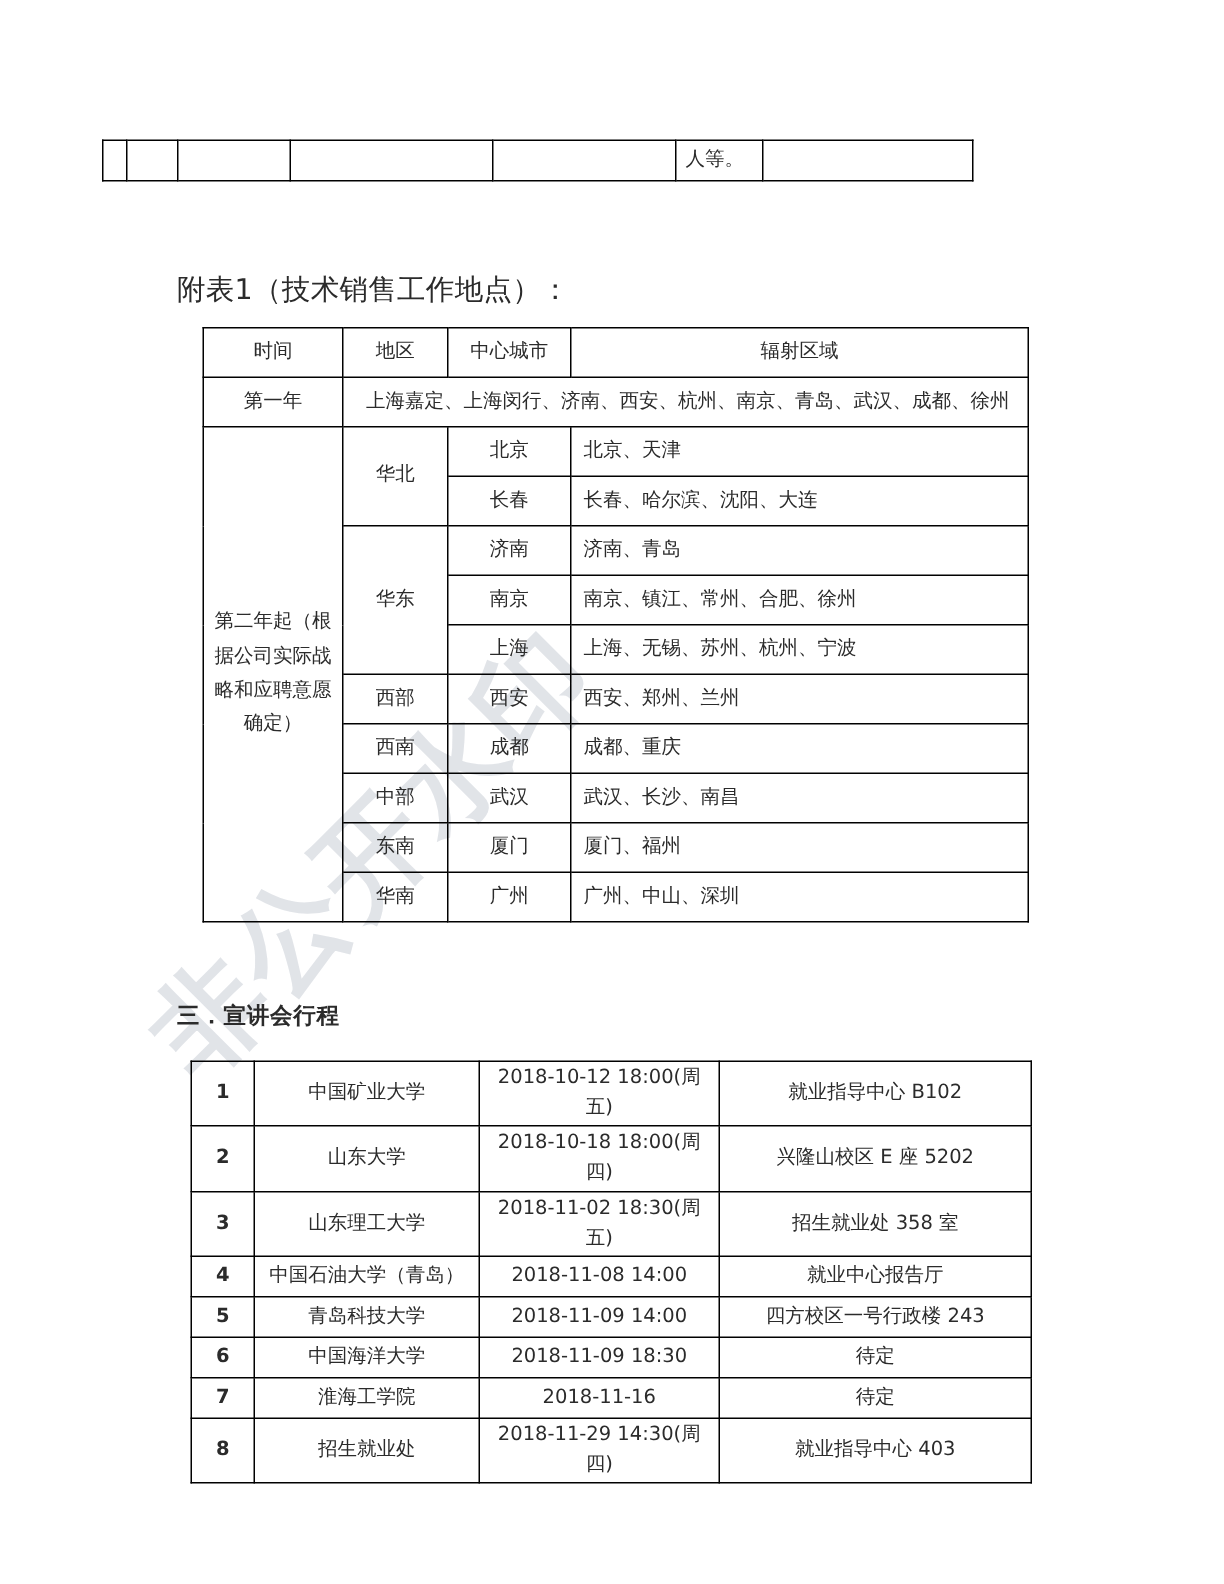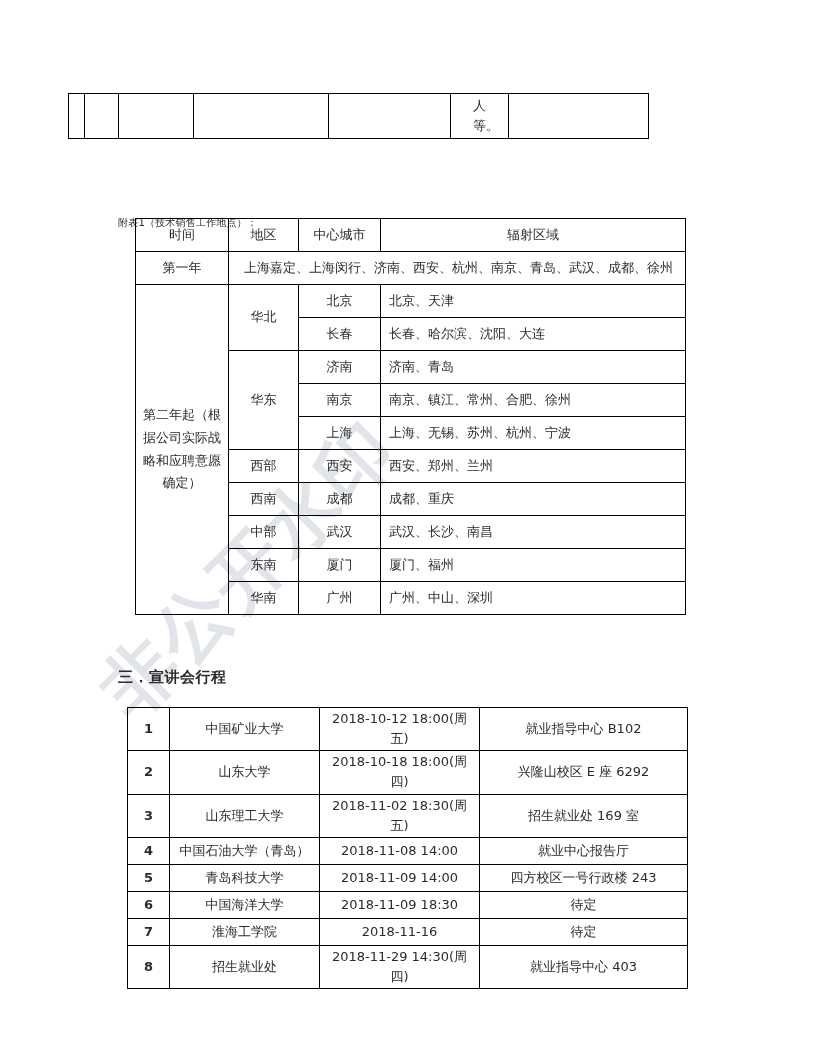--- a/index.html
+++ b/index.html
@@ -72,31 +72,30 @@
   
   #table-top {
     position: absolute;
     left: 68px;
     top: 93px;
     width: 680px;
   }
   #table-top td {
     height: 22px;
     font-size: 13px;
-    padding: 2px 22px;
+    padding: 2px 6px;
   }
 
   
   .caption {
     position: absolute;
     left: 118px;
     top: 180px;
-    font-size: 10px;
+    font-size: 19px;
     letter-spacing: .2px;
-    margin-top: 36px;
   }
 
   
   #table-locations {
     position: absolute;
     left: 135px;
     top: 218px;
     width: 550px;
   }
   #table-locations td {
@@ -282,27 +281,27 @@
         <tr>
           <td class="idx">1</td>
           <td>中国矿业大学</td>
           <td>2018-10-12 18:00(周五)</td>
           <td>就业指导中心 B102</td>
         </tr>
         <tr>
           <td class="idx">2</td>
           <td>山东大学</td>
           <td>2018-10-18 18:00(周四)</td>
-          <td>兴隆山校区 E 座 6292</td>
+          <td>兴隆山校区 E 座 5202</td>
         </tr>
         <tr>
           <td class="idx">3</td>
           <td>山东理工大学</td>
           <td>2018-11-02 18:30(周五)</td>
-          <td>招生就业处 169 室</td>
+          <td>招生就业处 358 室</td>
         </tr>
         <tr>
           <td class="idx">4</td>
           <td>中国石油大学（青岛）</td>
           <td>2018-11-08 14:00</td>
           <td>就业中心报告厅</td>
         </tr>
         <tr>
           <td class="idx">5</td>
           <td>青岛科技大学</td>

